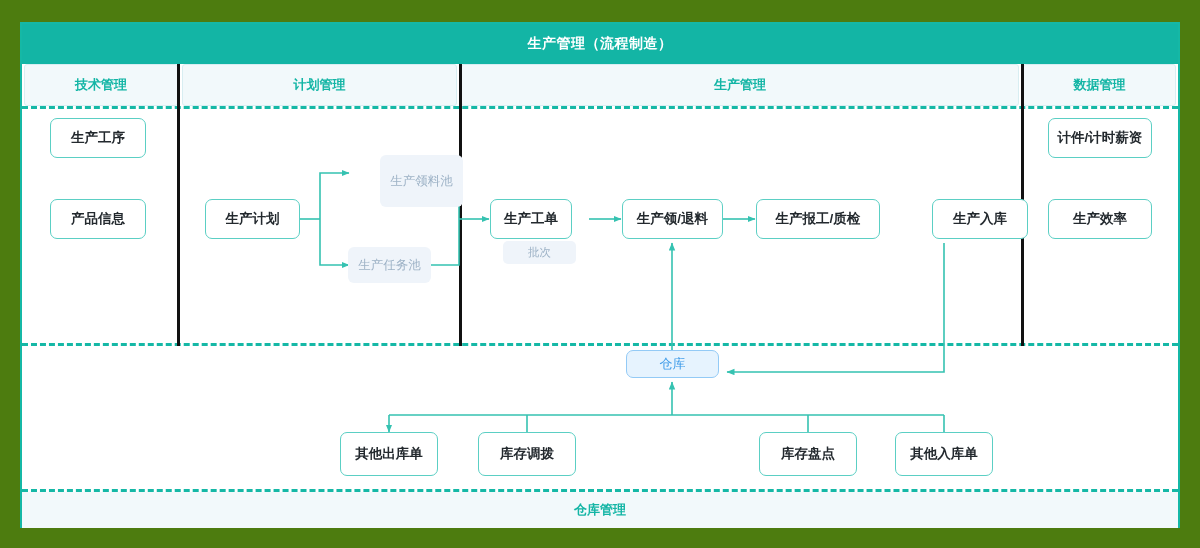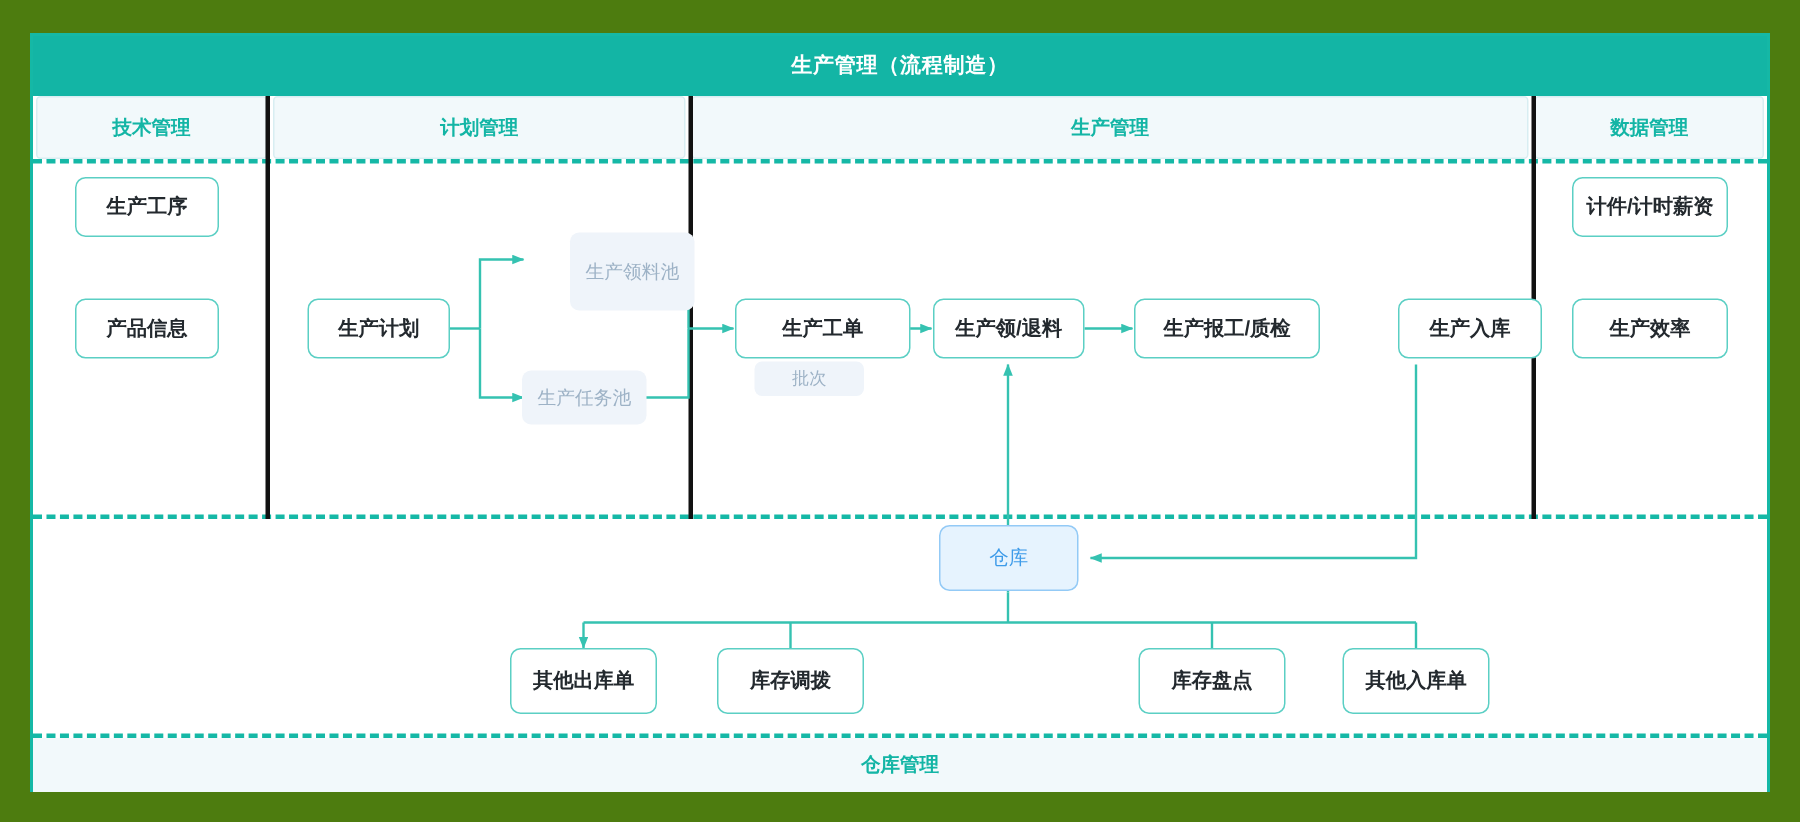--- a/index.html
+++ b/index.html
@@ -222,21 +222,21 @@
   <div class="node" style="left:205px; top:199px; width:95px; height:40px;">
     <span>生产计划</span>
   </div>
   <div class="node pool" style="left:348px; top:155px; width:83px; height:52px;margin-left:32px;">
     <span>生产领料池</span>
   </div>
   <div class="node pool" style="left:348px; top:247px; width:83px; height:36px;">
     <span>生产任务池</span>
   </div>
 
-  <div class="node" style="left:490px; top:199px; width:117px; height:40px;">
+  <div class="node" style="left:490px; top:199px; width:82px; height:40px;">
     <span>生产工单</span>
   </div>
   <div class="node batch" style="left:503px; top:241px; width:73px; height:23px;">
     <span>批次</span>
   </div>
   <div class="node" style="left:622px; top:199px; width:101px; height:40px;">
     <span>生产领/退料</span>
   </div>
   <div class="node" style="left:756px; top:199px; width:124px; height:40px;">
     <span>生产报工/质检</span>
@@ -245,21 +245,21 @@
     <span>生产入库</span>
   </div>
 
   <div class="node" style="left:1048px; top:118px; width:104px; height:40px;">
     <span>计件/计时薪资</span>
   </div>
   <div class="node" style="left:1048px; top:199px; width:104px; height:40px;">
     <span>生产效率</span>
   </div>
 
-  <div class="node warehouse" style="left:626px; top:350px; width:93px; height:44px;">
+  <div class="node warehouse" style="left:626px; top:350px; width:93px; height:28px;">
     <span>仓库</span>
   </div>
   <div class="node" style="left:340px; top:432px; width:98px; height:44px;">
     <span>其他出库单</span>
   </div>
   <div class="node" style="left:478px; top:432px; width:98px; height:44px;">
     <span>库存调拨</span>
   </div>
   <div class="node" style="left:759px; top:432px; width:98px; height:44px;">
     <span>库存盘点</span>

